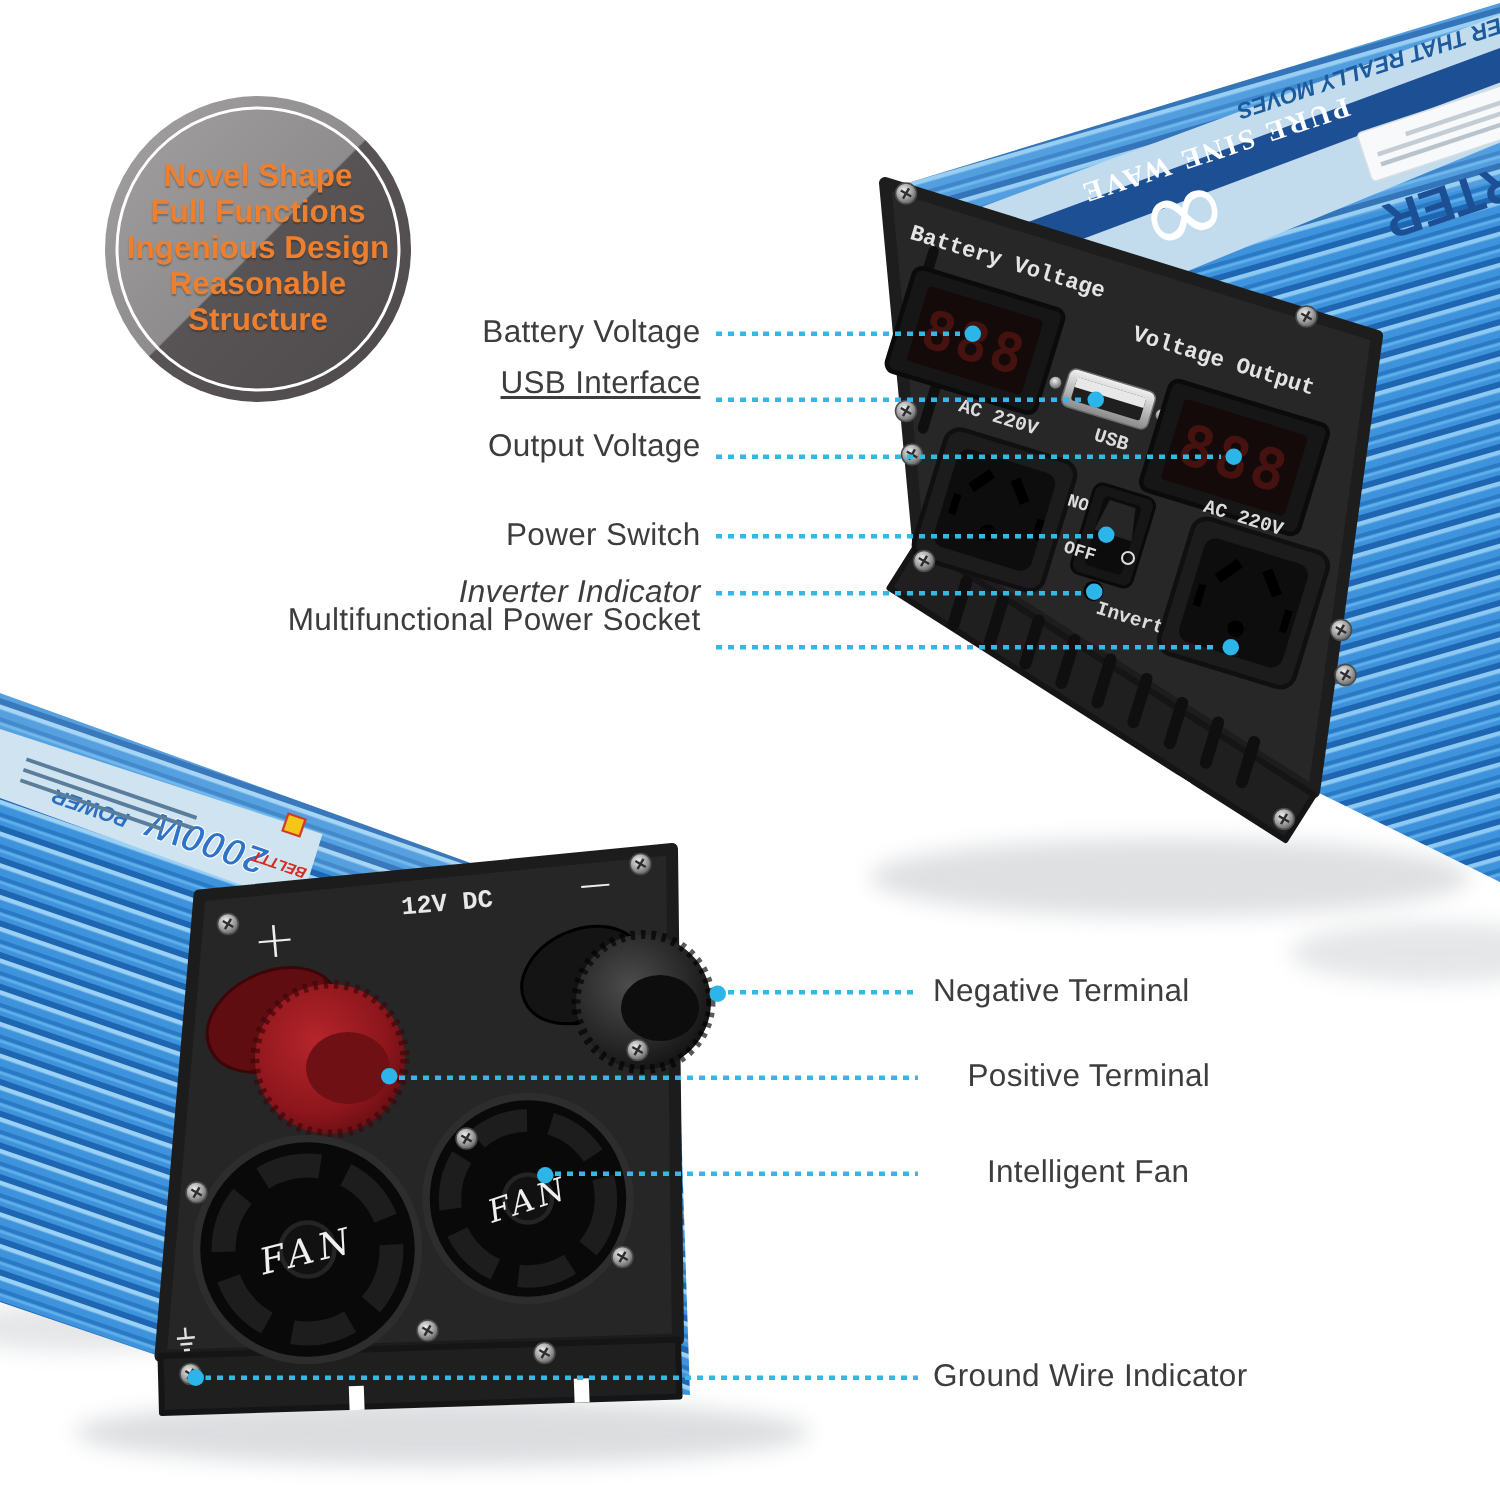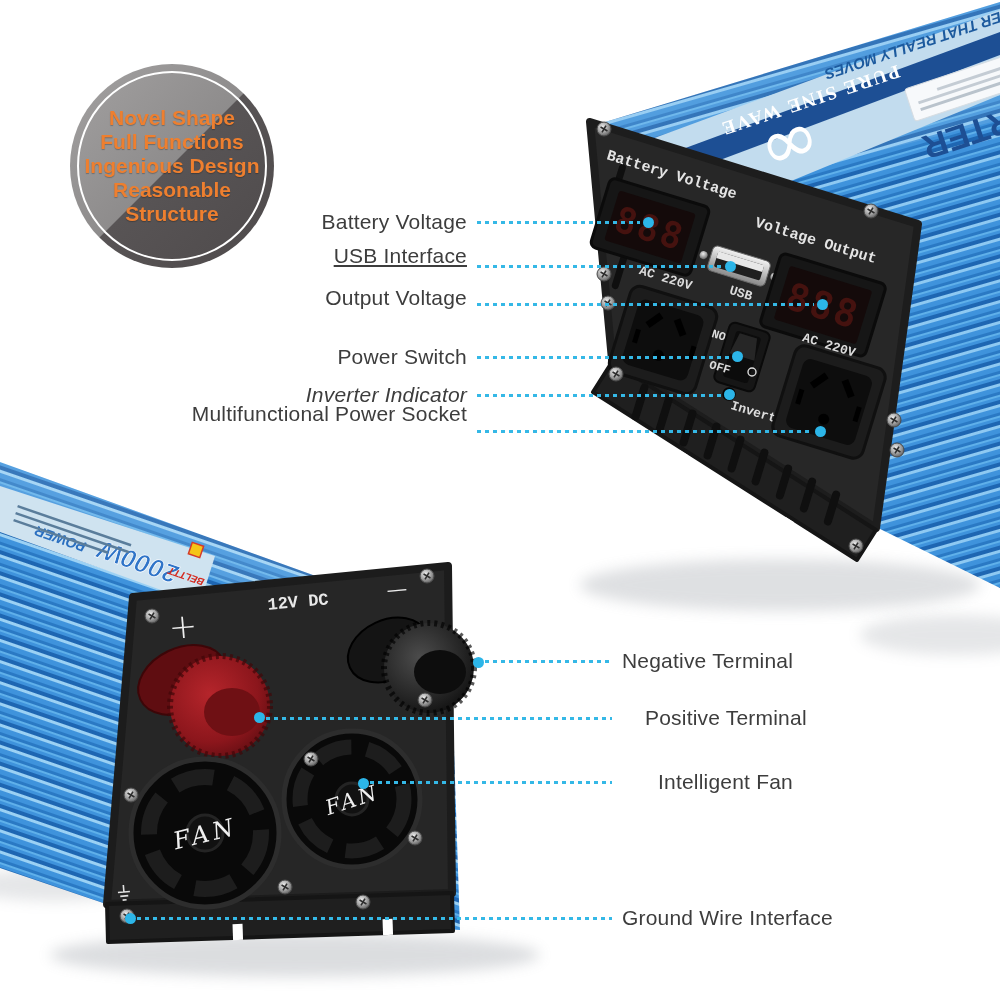--- a/index.html
+++ b/index.html
@@ -322,18 +322,18 @@
   <div class="co-label" style="left:622px;top:704px;margin-left:23px;">Positive Terminal</div>
   <div class="dash" style="left:266px;top:717px;width:346px;"></div>
   <div class="dot" style="left:254px;top:712px;"></div>
 </div>
 <div>
   <div class="co-label" style="left:622px;top:768px;margin-left:36px;">Intelligent Fan</div>
   <div class="dash" style="left:370px;top:781px;width:242px;"></div>
   <div class="dot" style="left:358px;top:778px;"></div>
 </div>
 <div>
-  <div class="co-label" style="left:622px;top:904px;">Ground Wire Interface</div>
+  <div class="co-label" style="left:622px;top:904px;">Ground Wire Indicator</div>
   <div class="dash" style="left:137px;top:917px;width:475px;"></div>
   <div class="dot" style="left:125px;top:913px;"></div>
 </div>
 
 </div>
 
 </body></html>

